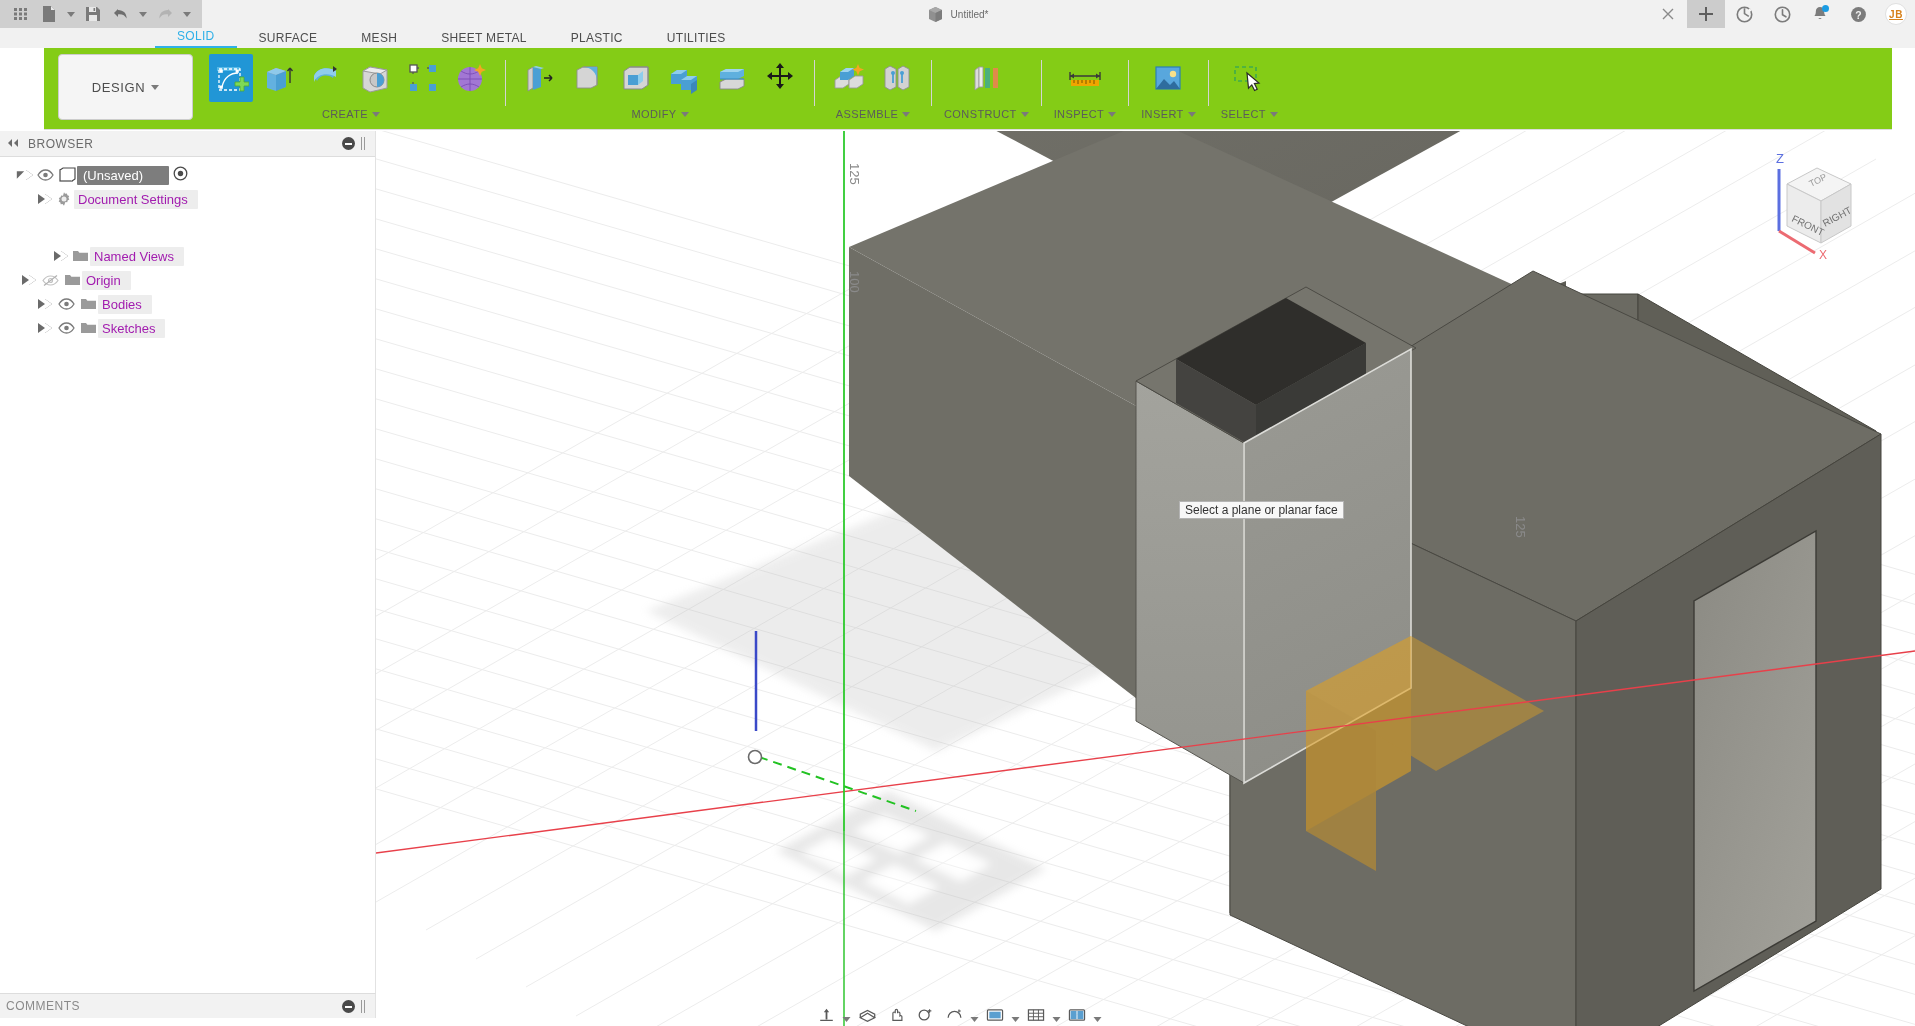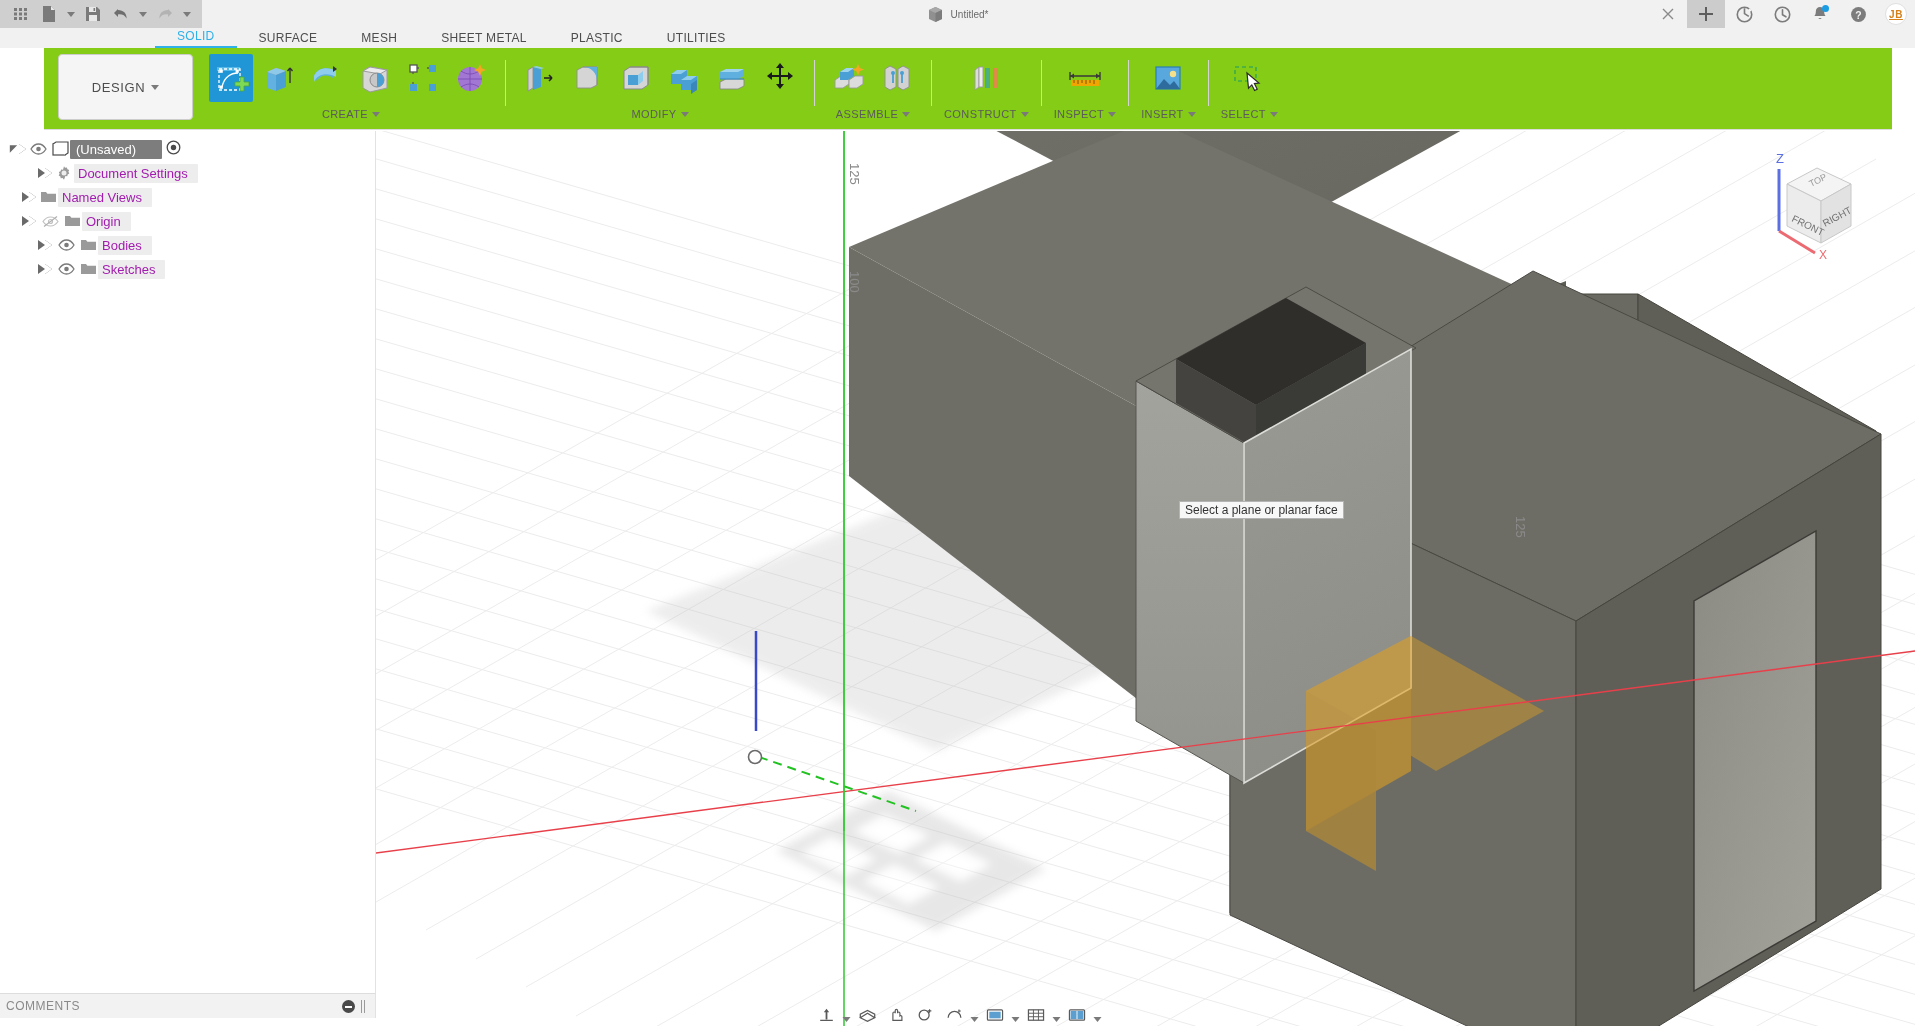--- a/index.html
+++ b/index.html
@@ -478,24 +478,39 @@
       </div>
     </div>
     <div class="rgroup-label">
       <span>SELECT</span>
         <span class="caret"></span>
     </div>
   </div>
 </div>
 
 <div id="browser">
+  <div id="browser-header">
+    <span>
+      <svg width="14" height="10" viewBox="0 0 14 10">
+          <path d="M6 1L2 5l4 4zM12 1L8 5l4 4z" fill="#6c6c6c"></path>
+        </svg>
+    </span>
+    <span id="browser-title">BROWSER</span>
+    <span class="hdr-right">
+      <span class="circle-minus"></span>
+      <span class="grip">
+          <i></i>
+          <i></i>
+        </span>
+    </span>
+  </div>
 
   <div id="tree">
 
-    <div class="trow root" style="padding-left:8px;">
+    <div class="trow root" style="padding-left:15px;">
       <span class="tri">
         <svg width="12" height="12" viewBox="0 0 12 12">
             <path d="M2 2v8l8-8z" fill="#6a6a6a"></path>
           </svg>
       </span>
       <span class="eye">
         <svg width="17" height="12" viewBox="0 0 17 12">
             <path d="M8.5 1C4 1 1 6 1 6s3 5 7.5 5S16 6 16 6 13 1 8.5 1z" fill="none" stroke="#7b7b7b" stroke-width="1.3"></path>
             <circle cx="8.5" cy="6" r="2.3" fill="#7b7b7b"></circle>
           </svg>
@@ -521,21 +536,21 @@
         </span>
       <span class="folder">
         <svg width="16" height="16" viewBox="0 0 16 16">
             <path d="M8 1.2l1 1.6 1.9-.4.5 1.9 1.8.7-.8 1.8.9 1.7-1.7.9-.3 1.9-1.9-.2L8 14.8l-1.4-1.7-1.9.2-.3-1.9-1.7-.9.9-1.7-.8-1.8 1.8-.7.5-1.9 1.9.4z" fill="#9a9a9a"></path>
             <circle cx="8" cy="8" r="2.5" fill="#ededed"></circle>
           </svg>
       </span>
       <span class="lbl">Document Settings</span>
     </div>
 
-    <div class="trow" style="padding-left:20px;">
+    <div class="trow" style="padding-left:52px;margin-top:33px;">
       <span class="tri">
           <span class="tri-out"></span>
         </span>
       <span class="folder">
         <svg width="17" height="14" viewBox="0 0 17 14">
             <path d="M1 2h5l1.4 1.8H16V12H1z" fill="#9a9a9a"></path>
           </svg>
       </span>
       <span class="lbl">Named Views</span>
     </div>

